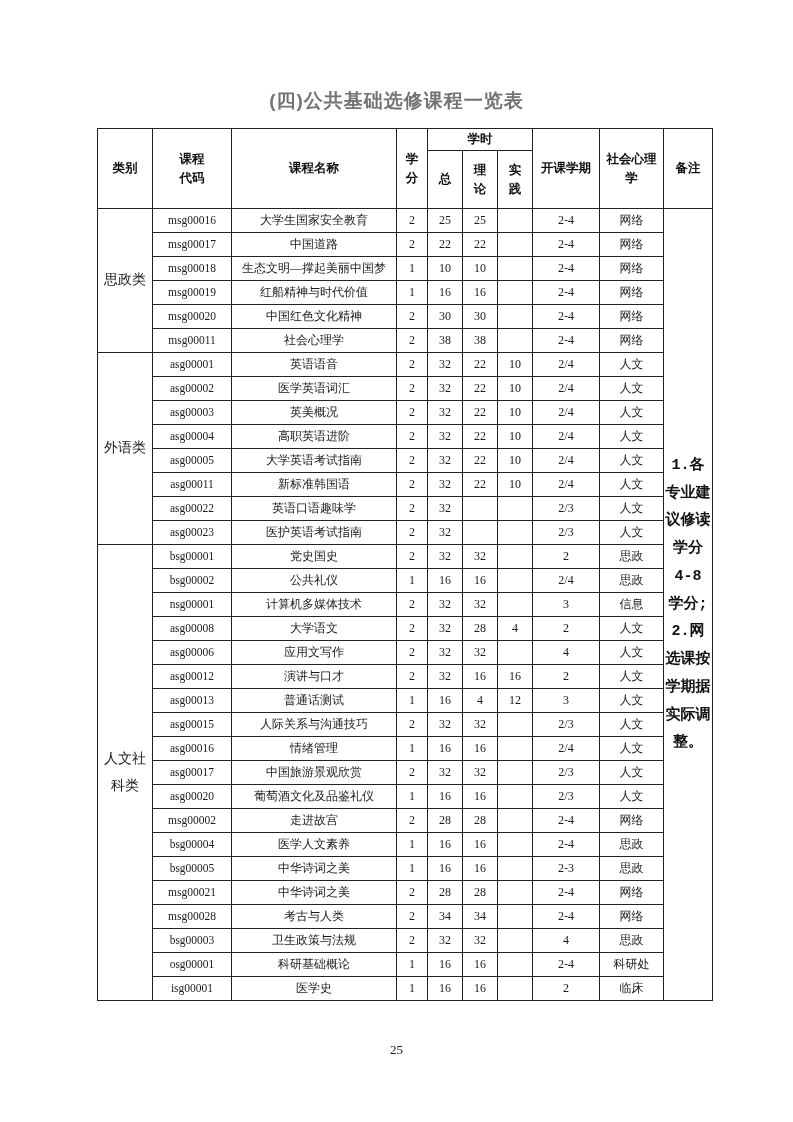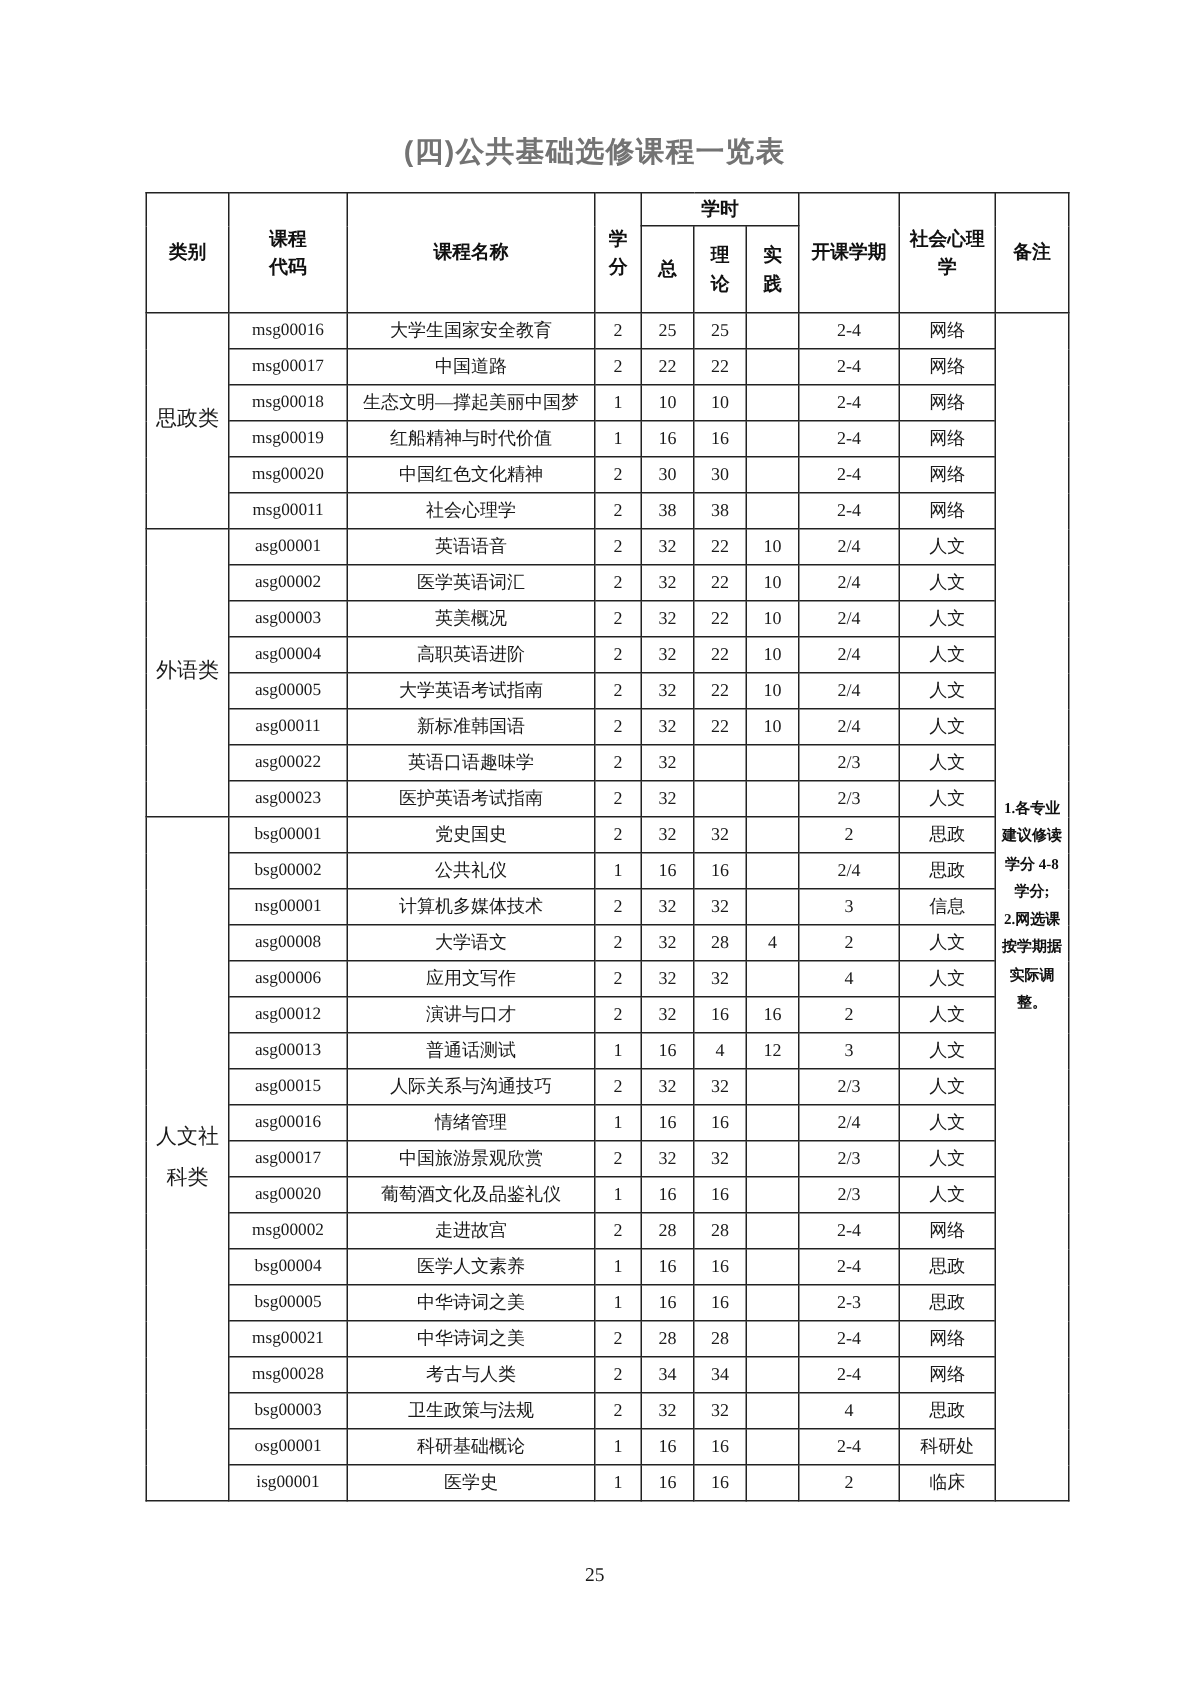--- a/index.html
+++ b/index.html
@@ -56,23 +56,23 @@
     font-family: Liberation Serif, serif;
     font-size: 11.5px;
     letter-spacing: 0;
   }
   td.category-cell {
     font-size: 14px;
     line-height: 1.9;
     padding: 0 5px;
   }
   td.notes-cell {
-    font-family: Liberation Serif, serif;
+    font-family: Liberation Mono, monospace;
     font-weight: bold;
-    font-size: 10px;
+    font-size: 15px;
     line-height: 1.85;
     padding: 0 1px;
     vertical-align: middle;
     color: #111;
   }
   td.notes-cell .note-line { margin: 0; }
   .page-number {
     position: absolute;
     top: 1042px; left: 0; width: 100%;
     text-align: center;

